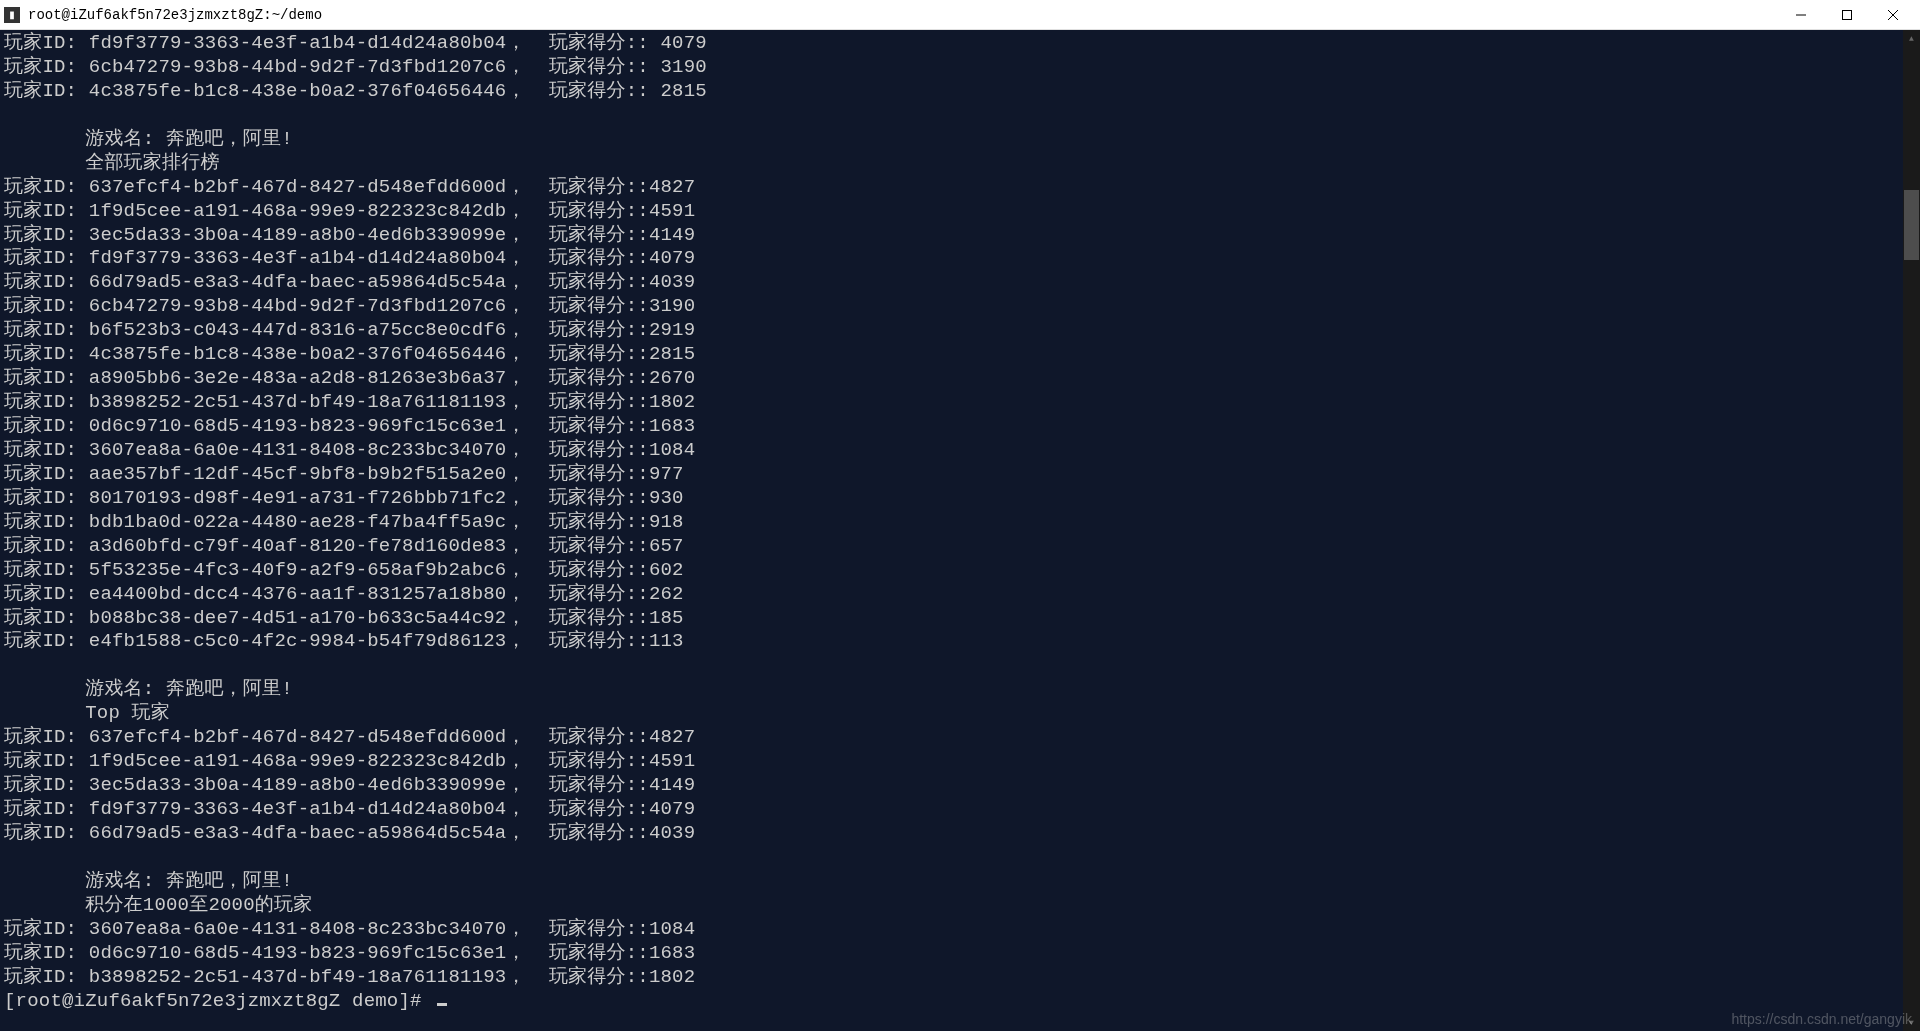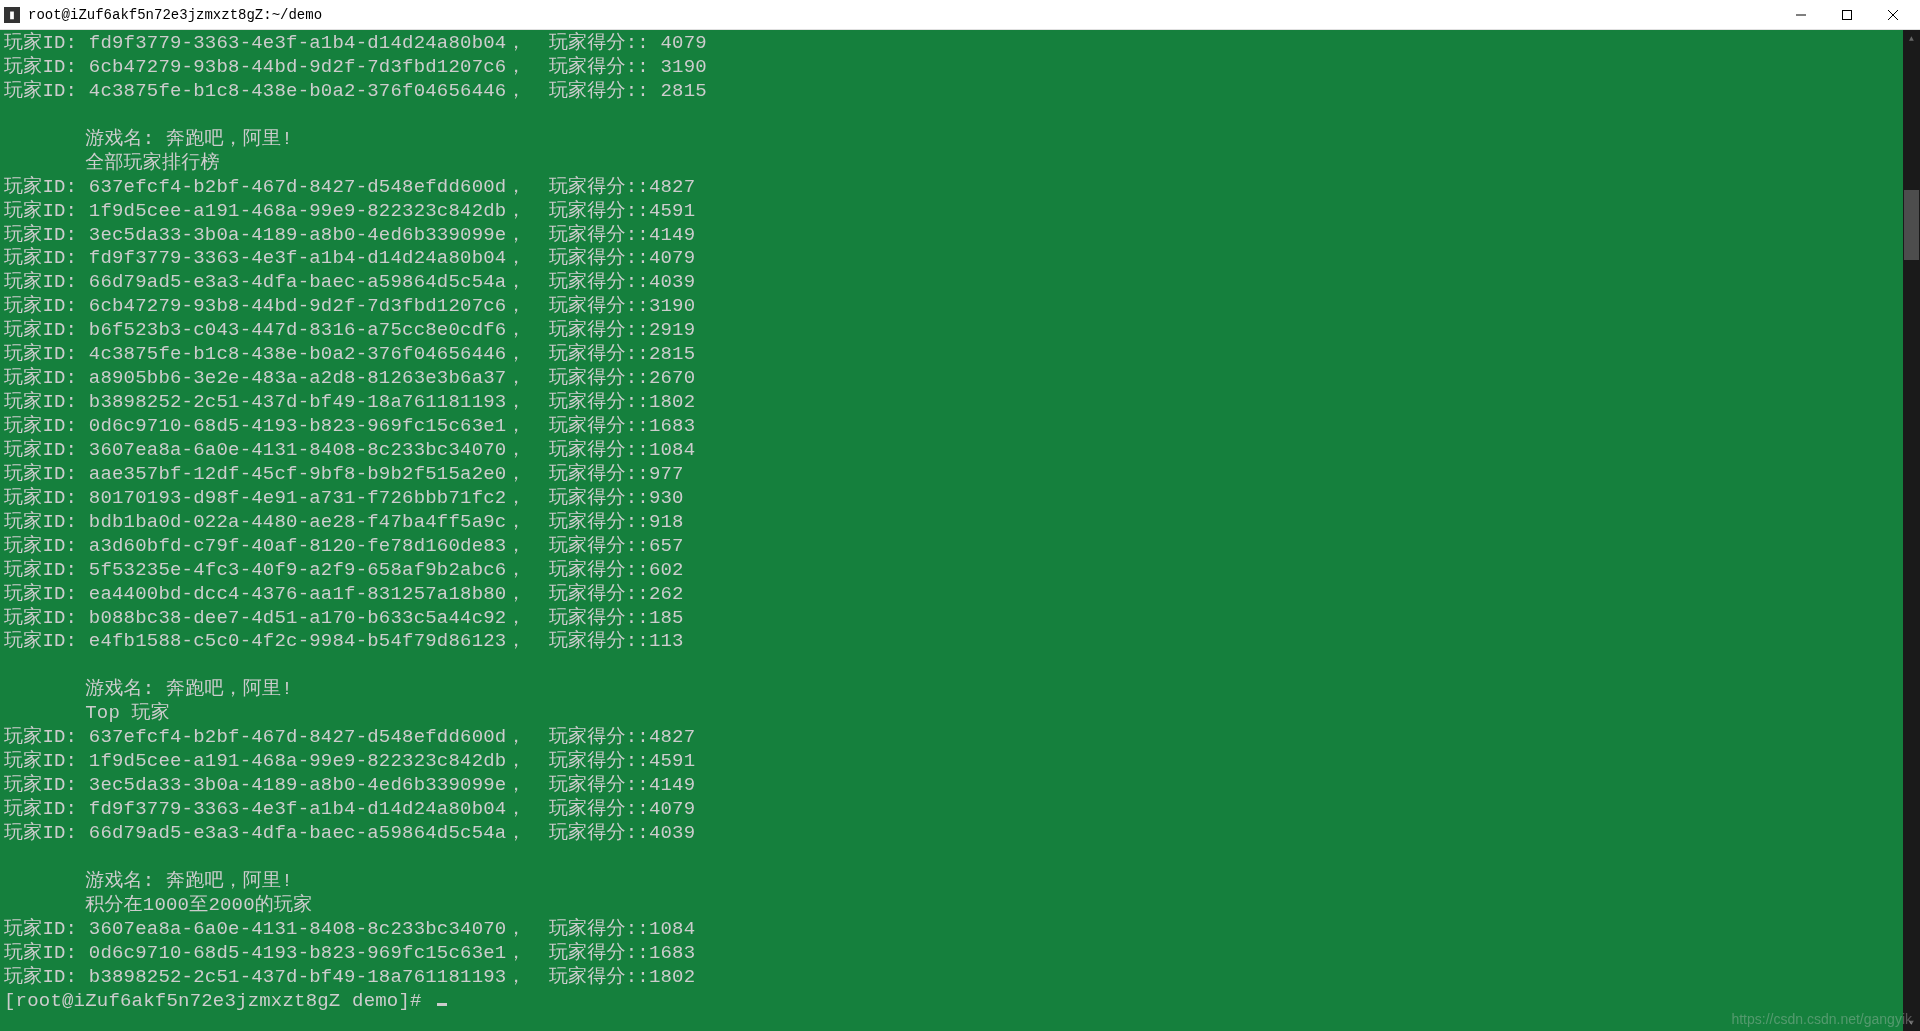--- a/index.html
+++ b/index.html
@@ -53,21 +53,21 @@
       justify-content: center;
       font-family: "Segoe UI", sans-serif;
       font-size: 12px;
       cursor: pointer;
     }
     .titlebar-btn svg {
       width: 10px;
       height: 10px;
     }
     .terminal {
-      background: #15803d;
+      background: #0f172a;
       color: #cccccc;
       width: 100%;
       height: calc(100% - 30px);
       padding: 2px 4px;
       font-size: 19px;
       line-height: 1.26;
       white-space: pre;
       overflow-y: auto;
       position: relative;
       letter-spacing: 0.2px;

